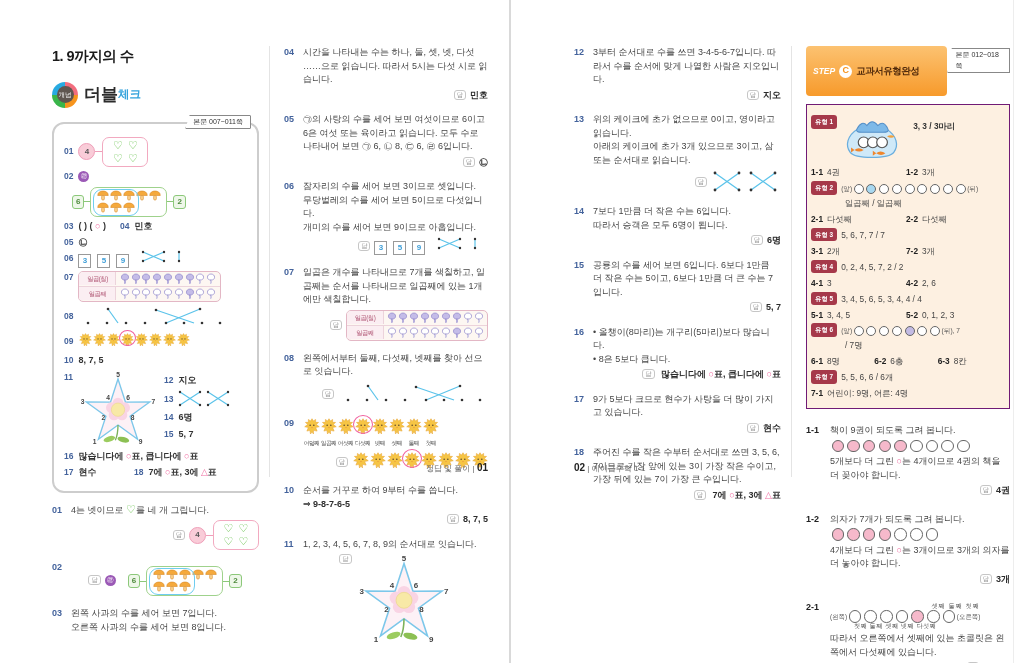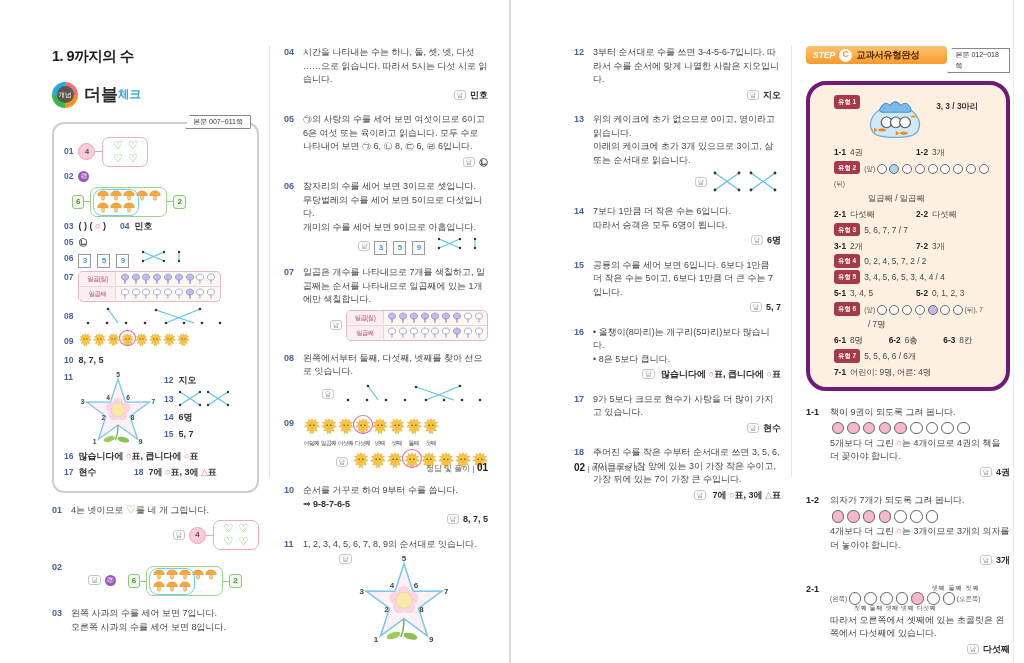--- a/index.html
+++ b/index.html
@@ -99,31 +99,31 @@
     padding:10px 6px 6px 10px;position:relative;}
   .memo-tape{position:absolute;left:-8px;top:-8px;width:44px;height:13px;background:#59b33a;
     border:1px solid #3d8f27;transform:rotate(-2deg);}
   .memo-flag{position:absolute;left:18px;top:-22px;width:1.5px;height:15px;background:#333;transform:rotate(12deg);}
   .memo-flag::after{content:'';position:absolute;left:1px;top:0;border-top:4px solid transparent;
     border-bottom:4px solid transparent;border-left:9px solid #555;}
   .memo-line{font-size:7.3px;color:#8a8a8a;font-style:italic;line-height:1.8;
     font-family:"DejaVu Serif","Liberation Serif",serif;letter-spacing:-0.3px;}
   
   .stepbar{display:flex;align-items:center;background:linear-gradient(#fcc271,#f79a2b);
-    border-radius:4px;padding:2px 7px;width:152px;box-sizing:border-box;}
+    border-radius:4px;padding:18px 7px;width:152px;box-sizing:border-box;}
   .step-word{color:#fff;font-weight:bold;font-style:italic;font-size:8.5px;margin-right:4px;}
   .step-c{width:13px;height:13px;border-radius:50%;background:#fff;color:#f7941d;font-weight:bold;
     font-size:9px;display:flex;align-items:center;justify-content:center;margin-right:4px;flex:none;}
   .step-title{color:#50290a;font-weight:bold;font-size:9.5px;letter-spacing:-0.5px;}
   .steprow{display:flex;align-items:flex-start;justify-content:space-between;}
   .qtab2{background:#fff;border:1px solid #888;font-size:7px;color:#333;padding:1px 7px;
     clip-path:polygon(7% 0,100% 0,100% 100%,0 100%);margin-top:2px;}
   
-  .pbox{margin-top:8px;border:4px solid #701a75;background:#fdf0e1;border-radius:20px;
-    padding:8px 8px 6px 24px;font-size:8.3px;line-height:1.8;}
+  .pbox{margin-top:8px;border:1px solid #701a75;background:#fdf0e1;border-radius:0;
+    padding:8px 8px 6px 4px;font-size:8.3px;line-height:1.8;}
   .ubadge{display:inline-block;background:#a6394a;color:#fff;font-size:6.4px;font-weight:bold;
     padding:1px 4px;border-radius:3px;margin-right:4px;vertical-align:1px;}
   .urow{margin:1px 0;}
   .q2row{display:flex;margin:1px 0;}
   .q2c{flex:1;}
   .subn{font-weight:bold;color:#222;margin-right:4px;}
   .indent{margin-left:34px;}
   .fishwrap{display:flex;align-items:flex-start;margin:2px 0;}
   .fishans{margin:4px 0 0 10px;font-weight:bold;color:#333;}
   
@@ -1081,20 +1081,24 @@
             <span class="q2c"><span class="subn">2-2</span><span>다섯째</span></span>
             </div>
 
           <div class="urow"><span class="ubadge">유형 3</span><span>5, 6, 7, 7 / 7</span></div>
           <div class="q2row">
               <span class="q2c"><span class="subn">3-1</span><span>2개</span></span>
             <span class="q2c"><span class="subn">7-2</span><span>3개</span></span>
             </div>
 
           <div class="urow"><span class="ubadge">유형 4</span><span>0, 2, 4, 5, 7, 2 / 2</span></div>
+          <div class="q2row">
+              <span class="q2c"><span class="subn">4-1</span><span>3</span></span>
+            <span class="q2c"><span class="subn">4-2</span><span>2, 6</span></span>
+            </div>
 
           <div class="urow"><span class="ubadge">유형 5</span><span>3, 4, 5, 6, 5, 3, 4, 4 / 4</span></div>
           <div class="q2row">
               <span class="q2c"><span class="subn">5-1</span><span>3, 4, 5</span></span>
             <span class="q2c"><span class="subn">5-2</span><span>0, 1, 2, 3</span></span>
             </div>
 
           <div class="urow">
             <span class="ubadge">유형 6</span><span style="font-size:6.6px;color:#555;">(앞)</span><span><span class="cir"></span><span class="cir"></span><span class="cir"></span><span class="cir"></span><span class="cir purple"></span><span class="cir"></span><span class="cir"></span></span><span style="font-size:6.6px;color:#555;">(뒤), 7</span>
             <div class="indent">/ 7명</div>

